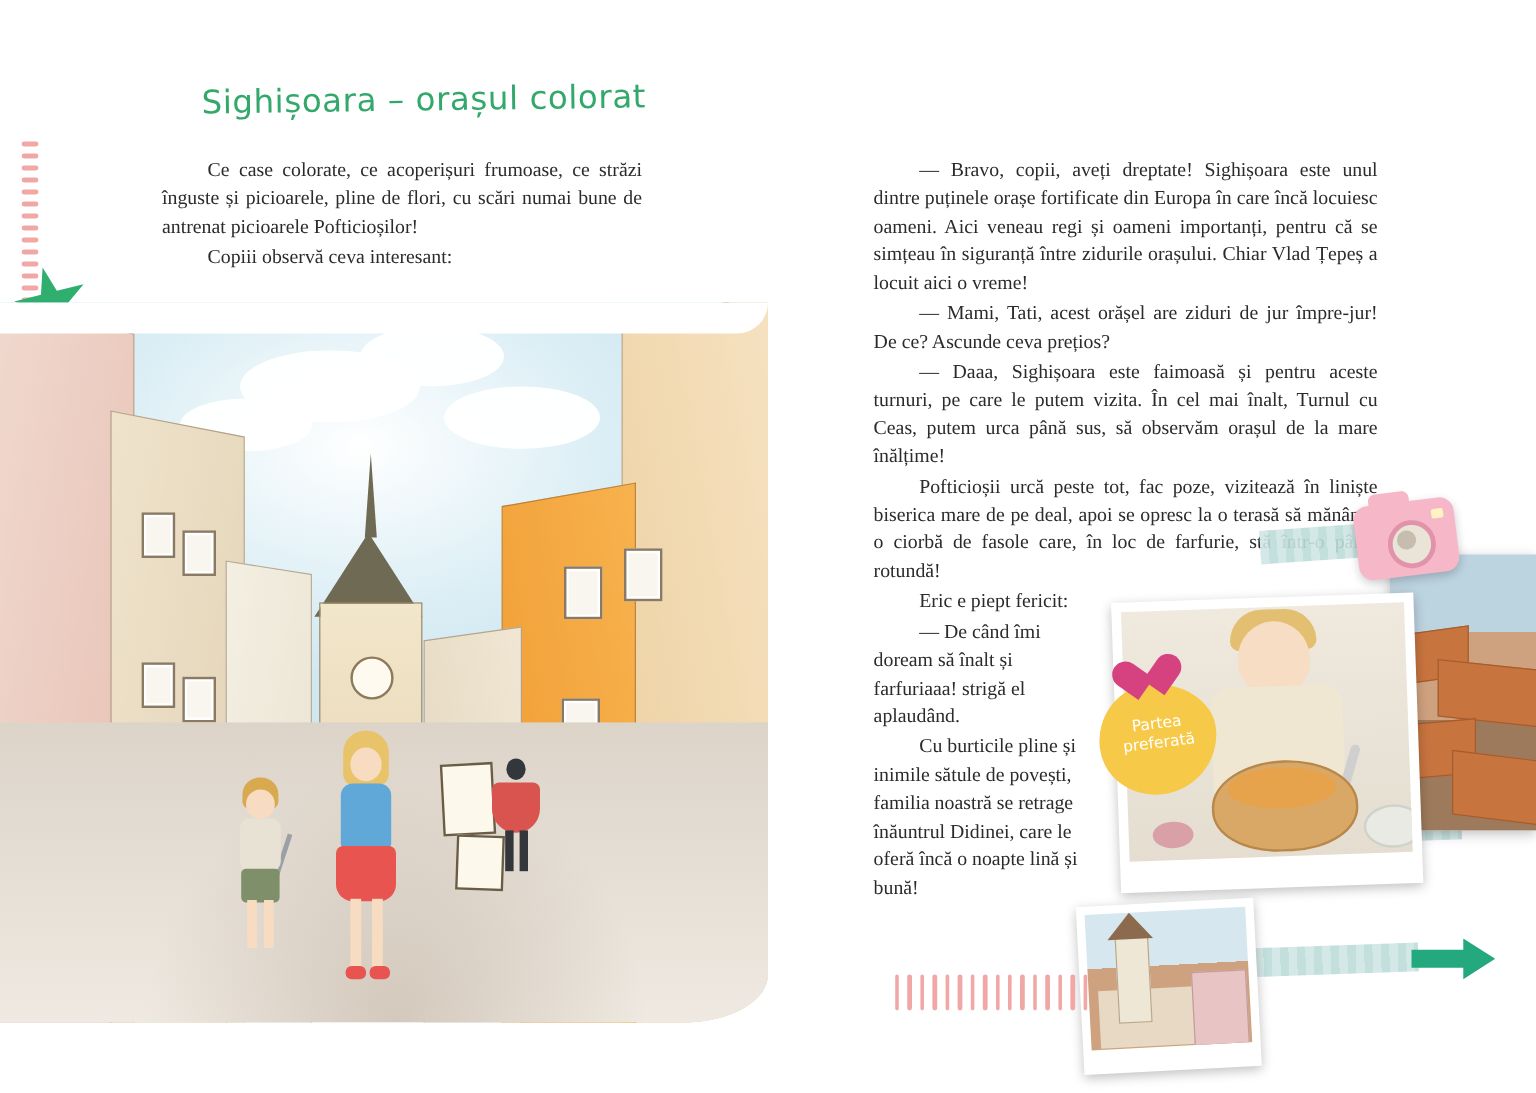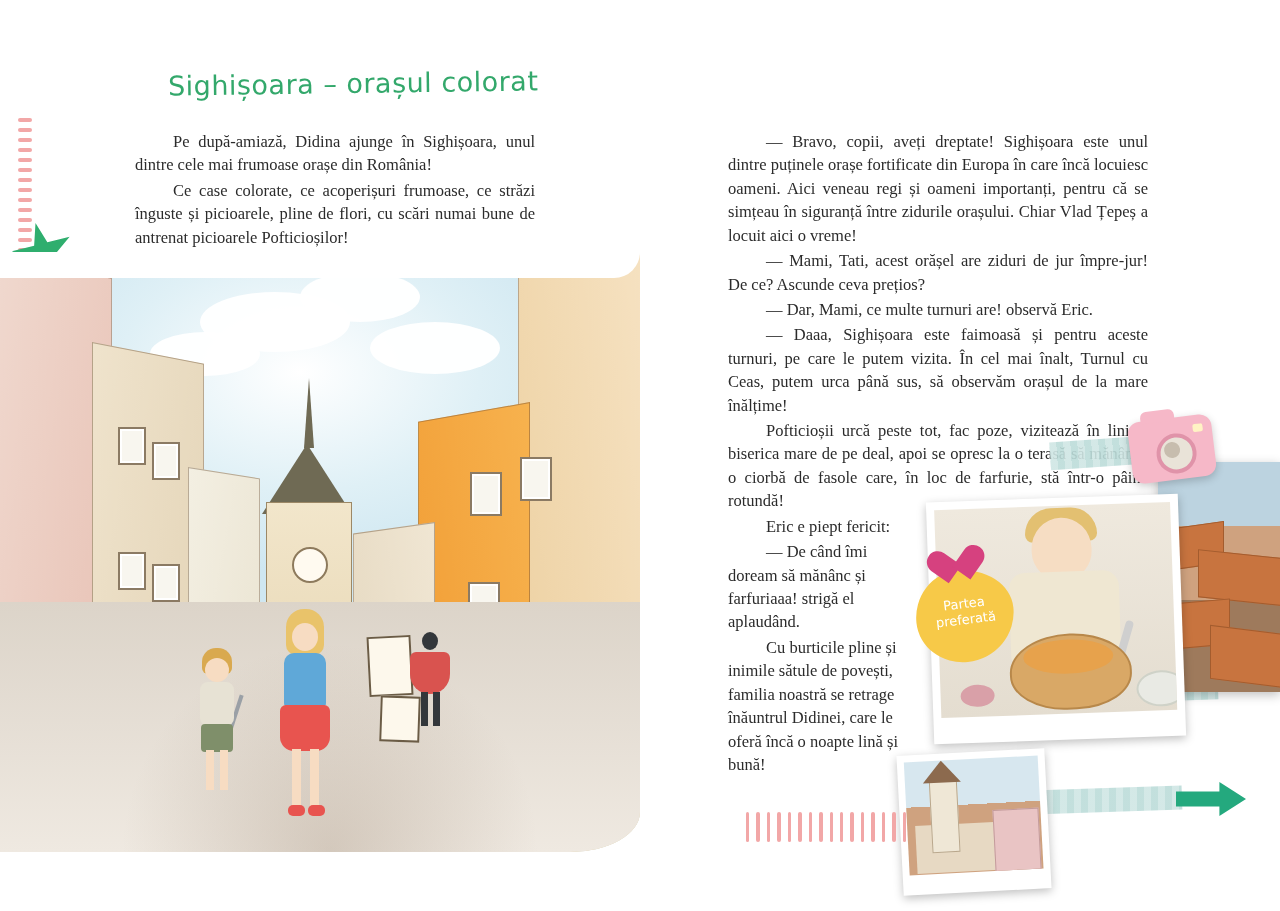--- a/index.html
+++ b/index.html
@@ -357,21 +357,20 @@
       <i></i>
       <i></i>
       <i></i>
       <i></i>
   </div>
   <div class="star-green"></div>
 
   <div class="title">Sighișoara – orașul colorat</div>
 
   <div class="col-left">
-    <p>Pe după-amiază, Didina ajunge în Sighișoara, unul dintre cele mai frumoase orașe din România!</p>
     <p>Ce case colorate, ce acoperișuri frumoase, ce străzi înguste și picioarele, pline de flori, cu scări numai bune de antrenat picioarele Pofticioșilor!</p>
     <p>Copiii observă ceva interesant:</p>
   </div>
 
   <div class="illo">
     <div class="illo-sky"></div>
 
     <div class="cloud" style="left:200px; top:40px; width:150px; height:60px;"></div>
     <div class="cloud" style="left:300px; top:20px; width:120px; height:50px;"></div>
     <div class="cloud" style="left:150px; top:80px; width:110px; height:44px;"></div>
@@ -436,25 +435,24 @@
       <div class="girl-shoe-l"></div>
       <div class="girl-shoe-r"></div>
     </div>
 
     <div class="illo-mask-top"></div>
   </div>
 
   <div class="col-right">
     <p>— Bravo, copii, aveți dreptate! Sighișoara este unul dintre puținele orașe fortificate din Europa în care încă locuiesc oameni. Aici veneau regi și oameni importanți, pentru că se simțeau în siguranță între zidurile orașului. Chiar Vlad Țepeș a locuit aici o vreme!</p>
     <p>— Mami, Tati, acest orășel are ziduri de jur împre-jur! De ce? Ascunde ceva prețios?</p>
-    <p>— Dar, Mami, ce multe turnuri are! observă Eric.</p>
     <p>— Daaa, Sighișoara este faimoasă și pentru aceste turnuri, pe care le putem vizita. În cel mai înalt, Turnul cu Ceas, putem urca până sus, să observăm orașul de la mare înălțime!</p>
     <p>Pofticioșii urcă peste tot, fac poze, vizitează în liniște biserica mare de pe deal, apoi se opresc la o terasă să mănânce o ciorbă de fasole care, în loc de farfurie, stă într-o pâine rotundă!</p>
     <p class="narrow">Eric e piept fericit:</p>
-    <p class="narrow">— De când îmi doream să mănânc și farfuriaaa! strigă el aplaudând.</p>
+    <p class="narrow">— De când îmi doream să înalt și farfuriaaa! strigă el aplaudând.</p>
     <p class="narrow">Cu burticile pline și inimile sătule de povești, familia noastră se retrage înăuntrul Didinei, care le oferă încă o noapte lină și bună!</p>
   </div>
 
   <div class="tape" style="right:104px; top:438px; width:126px; height:28px; transform:rotate(-4deg);"></div>
   <div class="tape" style="right:62px; top:676px; width:150px; height:26px; transform:rotate(-2deg);"></div>
   <div class="tape" style="left:1032px; top:788px; width:150px; height:24px; transform:rotate(-2deg);"></div>
 
   <div class="photo photo-roofs">
     <div class="inner">
       <div class="roof-tile" style="left:-6px; top:64px; width:70px; height:40px; transform:skewY(-8deg);"></div>

